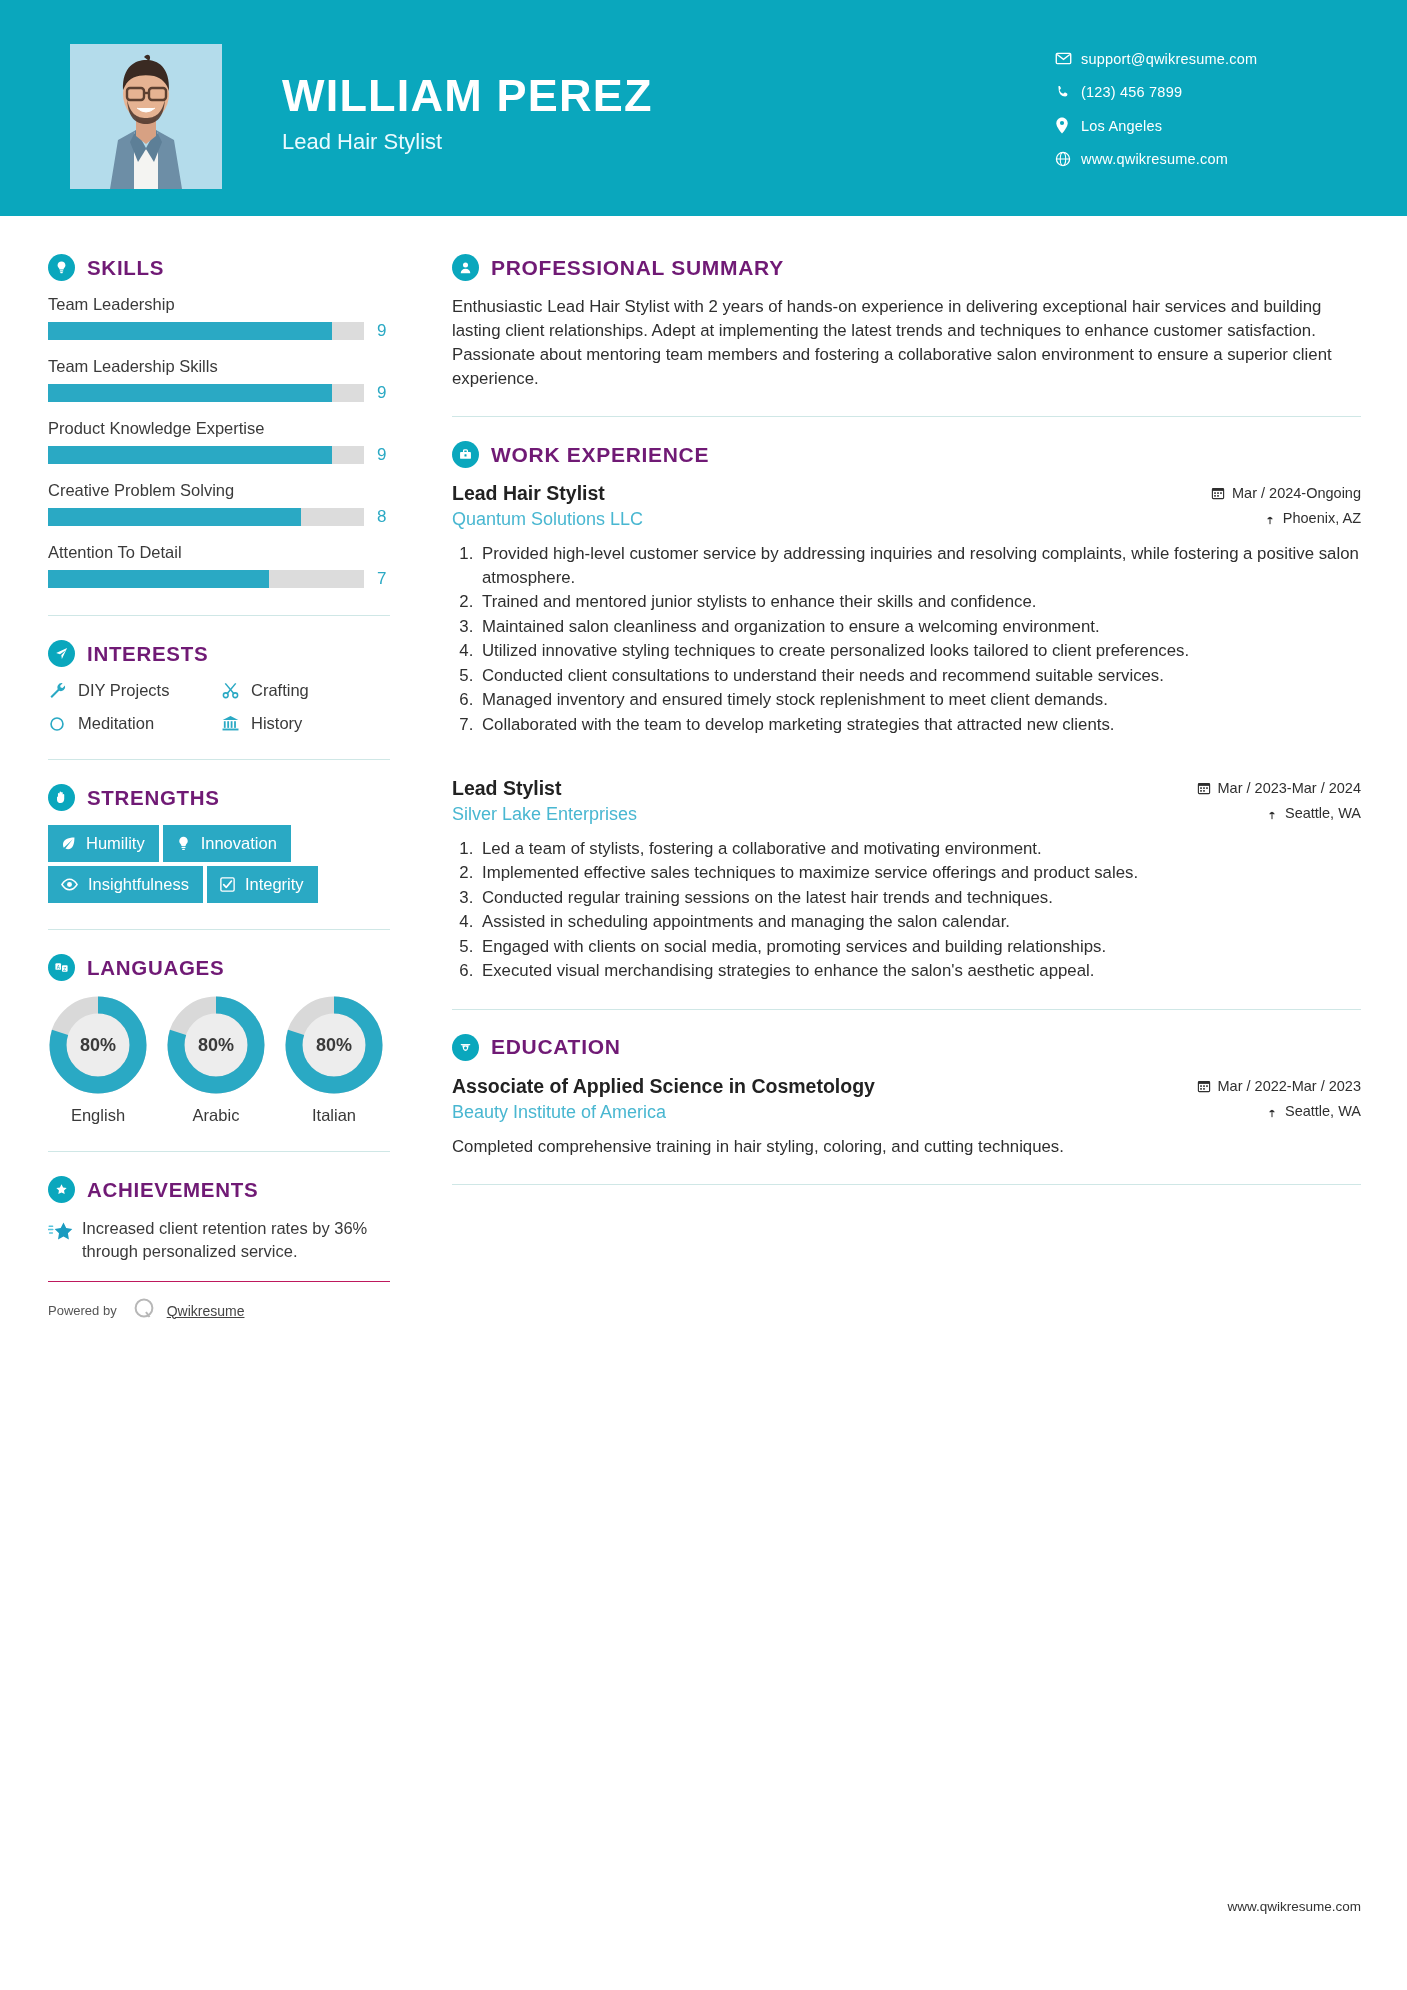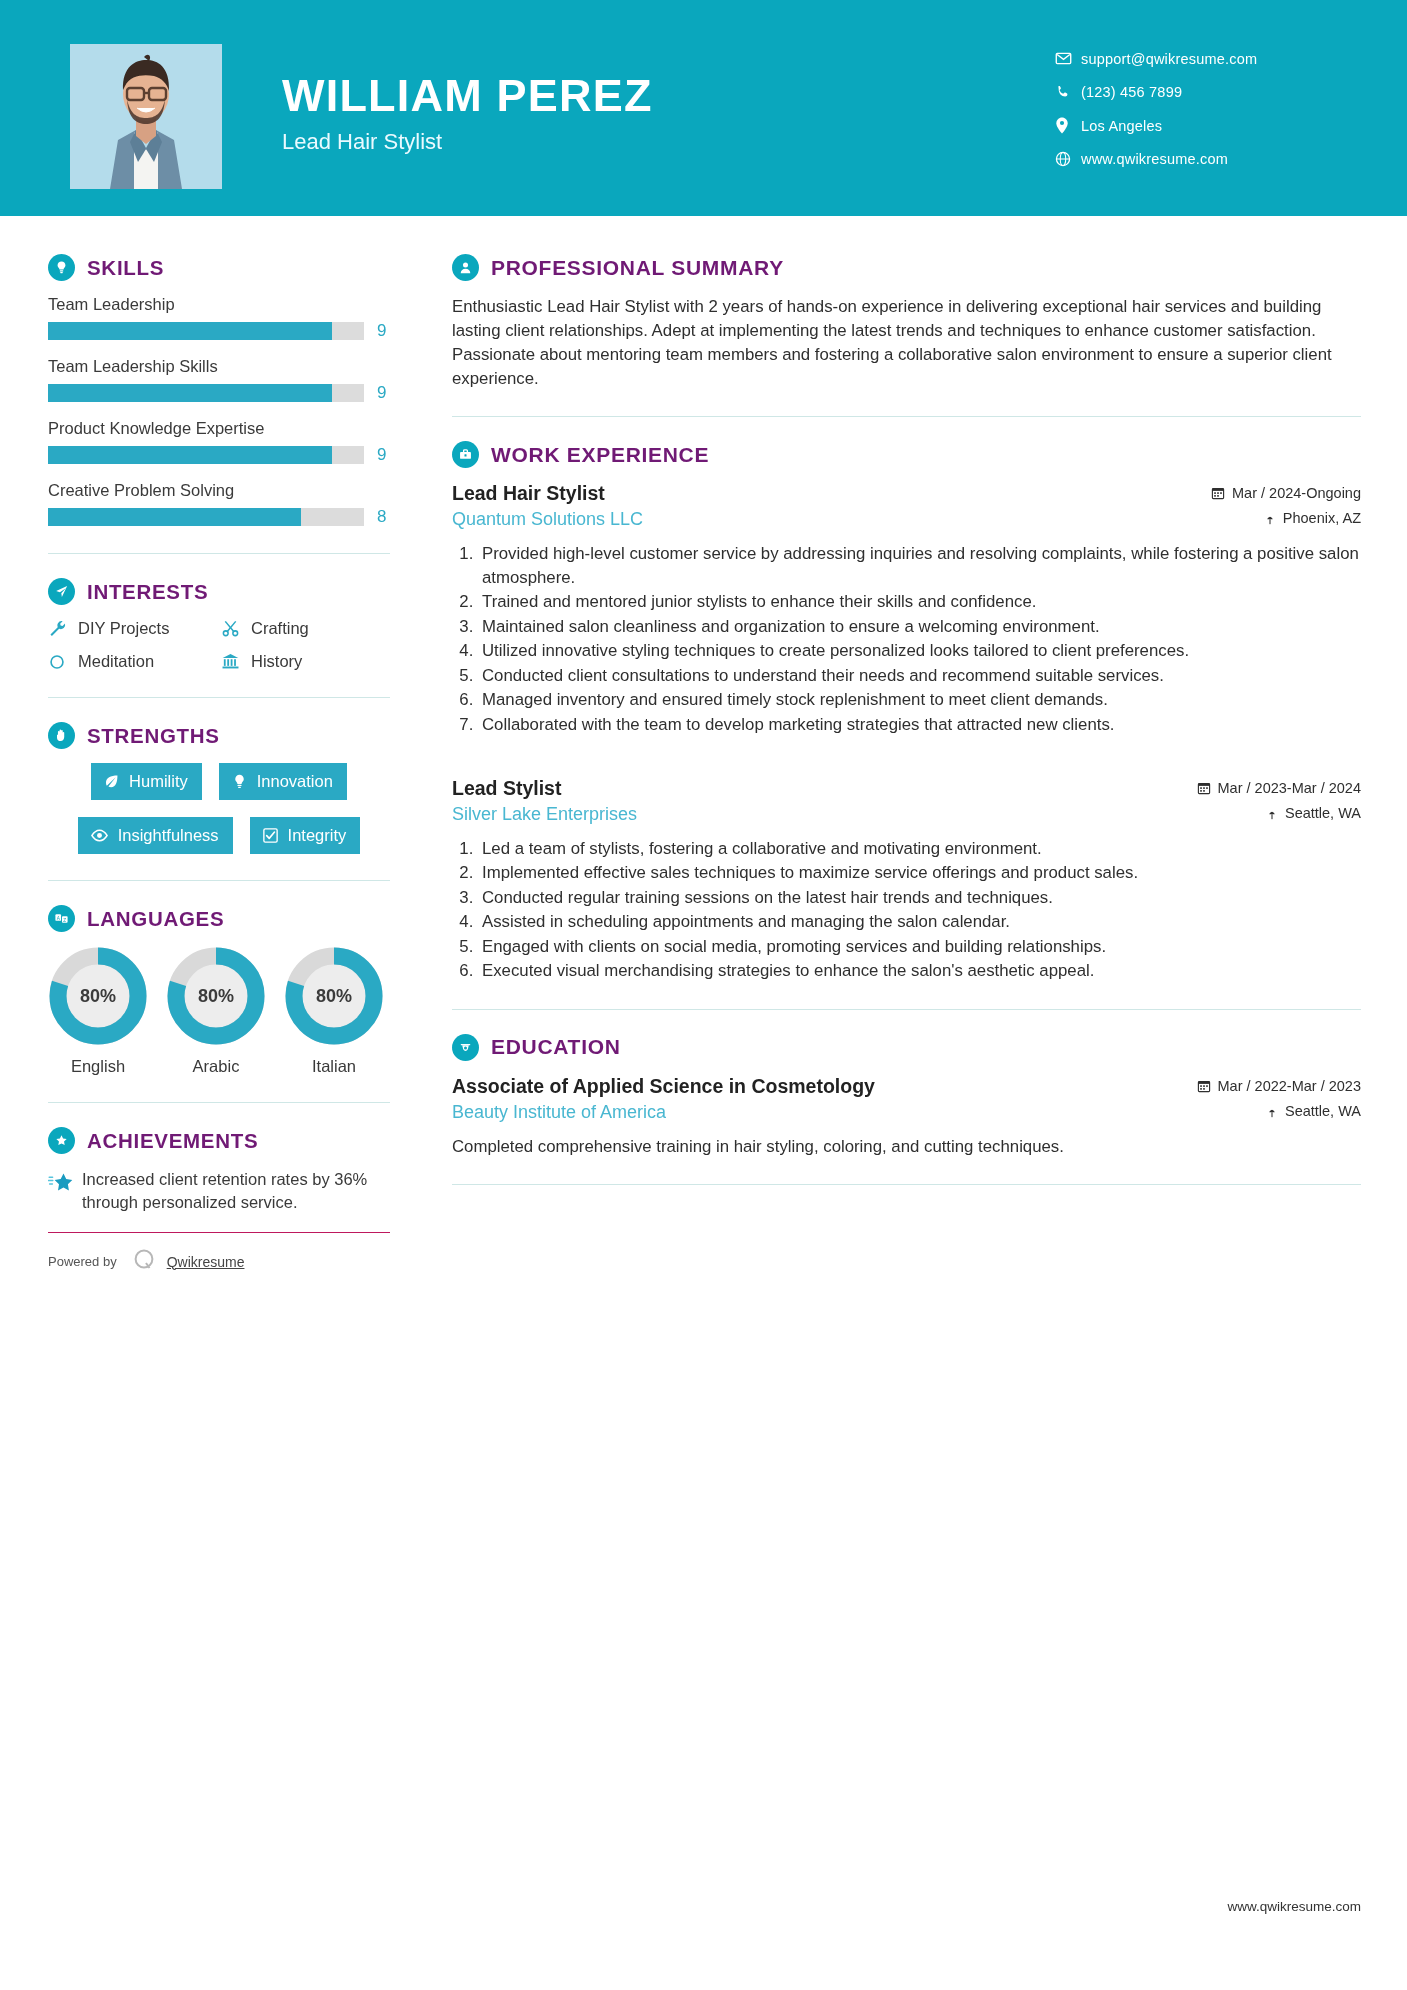--- a/index.html
+++ b/index.html
@@ -161,21 +161,21 @@
     font-size: 16.5px; color: #3a3a3a;
   }
   .interest-ico {
     width: 30px; flex: 0 0 30px;
     display:flex; align-items:center; justify-content:flex-start;
   }
   .interest-ico svg { display:block; }
 
   
   .strength-wrap {
-    display: flex; flex-wrap: wrap; gap: 17px; justify-content: center;
+    display: flex; flex-wrap: wrap; gap: 4px;
   }
   .chip {
     background: #2aa9c4;
     color: #ffffff;
     font-size: 16.5px;
     padding: 9px 14px 9px 12px;
     display: flex; align-items: center;
   }
   .chip-ico { margin-right: 9px; display:flex; align-items:center; }
   .chip-ico svg { display:block; }
@@ -413,20 +413,29 @@
       <div class="skill-val">9</div>
     </div>
   </div>
   <div class="skill">
     <div class="skill-name">Creative Problem Solving</div>
     <div class="skill-row">
       <div class="skill-track">
         <div class="skill-fill" style="width:80%"></div>
       </div>
       <div class="skill-val">8</div>
+    </div>
+  </div>
+  <div class="skill">
+    <div class="skill-name">Attention To Detail</div>
+    <div class="skill-row">
+      <div class="skill-track">
+        <div class="skill-fill" style="width:70%"></div>
+      </div>
+      <div class="skill-val">7</div>
     </div>
   </div>
         </div>
     </div>
 
     <div class="divider"></div>
 
     <div>
       <div class="sec-head">
         <span class="sec-badge">

